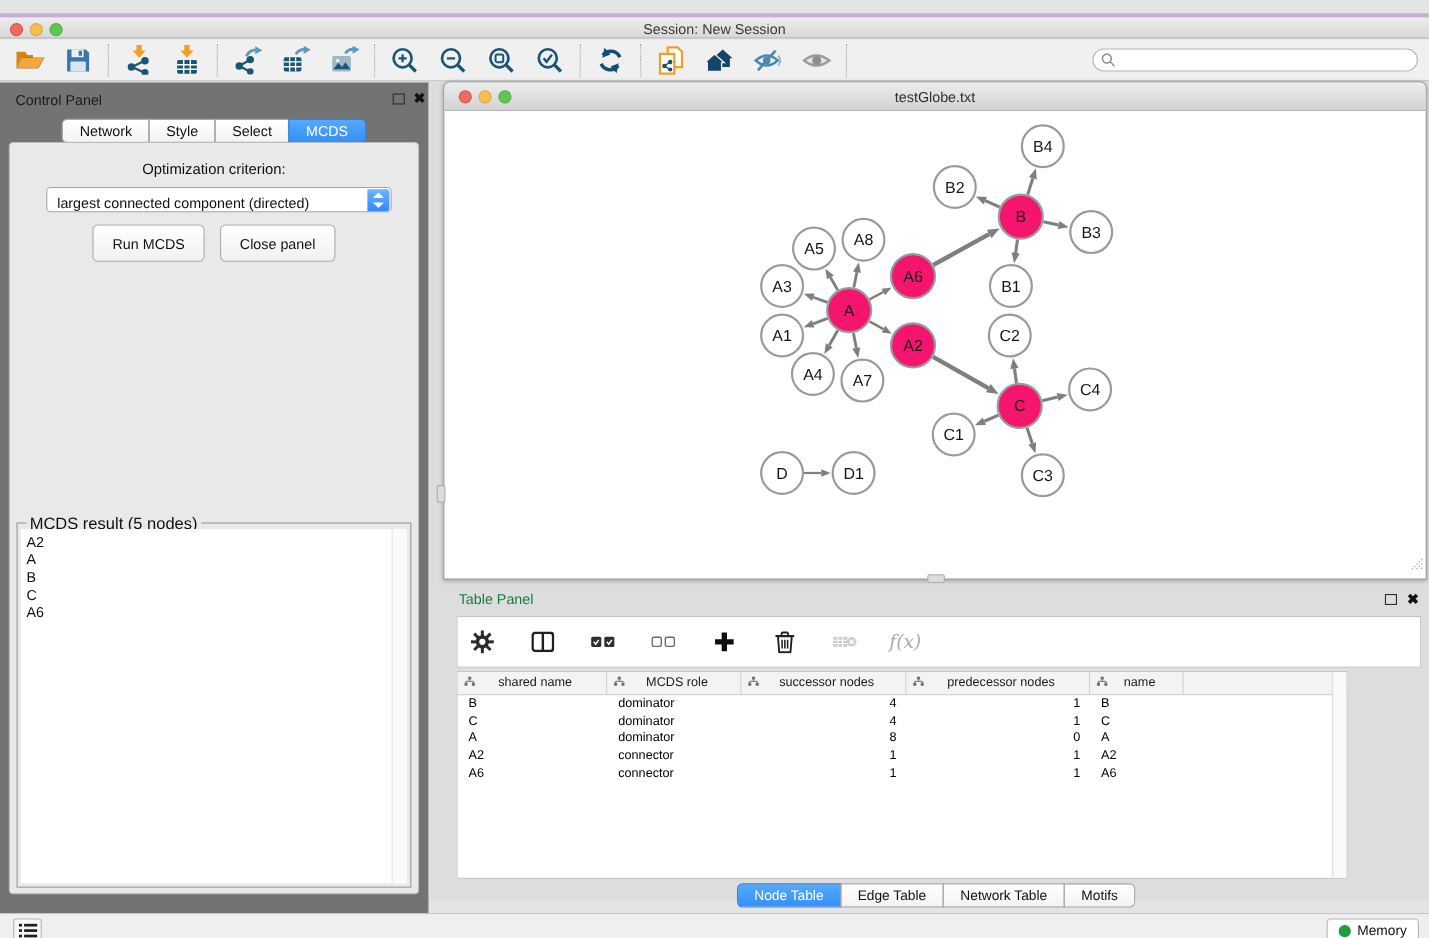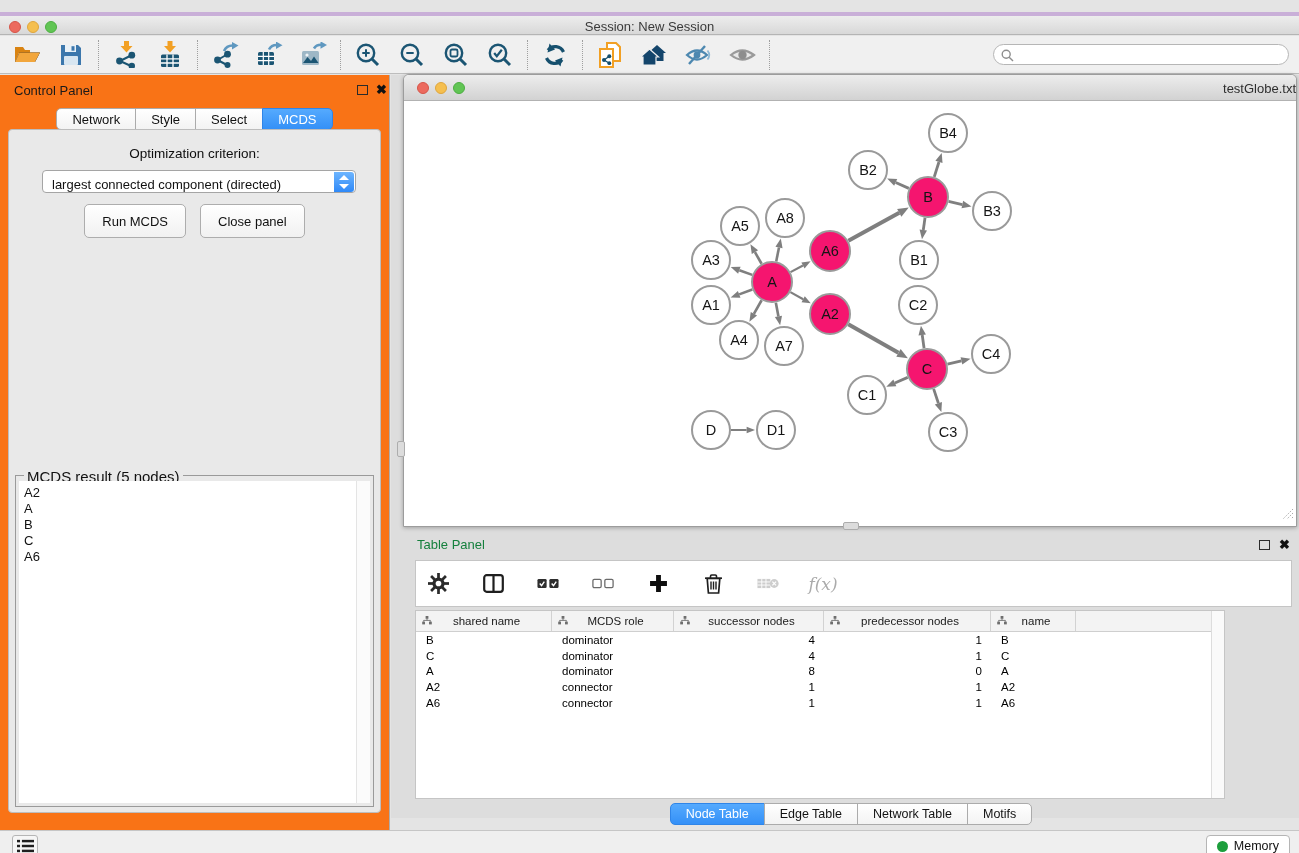--- a/index.html
+++ b/index.html
@@ -24,21 +24,21 @@
     border-right:1px dotted #9F9F9F; }
   .tb-group:last-of-type { border-right:none; }
   .tb-btn { width:28px; height:28px; display:flex; align-items:center; justify-content:center; }
   #toolbar-search-wrap { margin-left:auto; margin-right:10px; position:relative; }
   #toolbar-search { width:296px; height:21px; border:1px solid #B6B6B6; border-radius:11px;
     background:#FFFFFF; padding:0 8px 0 26px; font-size:12px; outline:none; color:#333; }
   #toolbar-search-icon { position:absolute; left:8px; top:4px; }
 
   
   #control-panel { position:absolute; left:0; top:63px; width:390px; height:755px;
-    background:#f97316; border-right:1px solid #ADADAD; }
+    background:#737373; border-right:1px solid #ADADAD; }
   #cp-title { position:absolute; left:14px; top:8px; font-size:13px; color:#1A1A1A; }
   .float-icon { position:absolute; width:11px; height:10px; border:1.6px solid #2B2B2B; background:transparent; }
   .close-icon { position:absolute; font-size:13px; font-weight:bold; color:#111; line-height:12px; }
   #cp-float { left:357px; top:10px; }
   #cp-close { left:376px; top:9px; }
   #cp-tabs { position:absolute; left:0; top:33px; width:100%; display:flex; justify-content:center; }
   .seg-tab { height:22px; padding:0 15px; font-size:13px; color:#111; background:linear-gradient(#FFFFFF,#F3F3F3);
     border:1px solid #ABABAB; margin-left:-1px; display:flex; align-items:center; }
   .seg-tab:first-child { border-radius:5px 0 0 5px; margin-left:0; }
   .seg-tab:last-child { border-radius:0 5px 5px 0; }
@@ -68,21 +68,21 @@
   
   #workspace { position:absolute; left:391px; top:63px; right:0; bottom:35px; background:#DDDDDD; }
 
   
   #network-window { position:absolute; left:403px; top:62px; width:894px; height:453px;
     background:#FFFFFF; border:1px solid #9C9C9C; border-radius:6px 6px 0 0; box-shadow:0 1px 4px rgba(0,0,0,.28); }
   #nw-titlebar { position:absolute; left:0; top:0; right:0; height:26px;
     background:linear-gradient(#EDEDED,#D2D2D2); border-bottom:1px solid #B2B2B2; border-radius:5px 5px 0 0; }
   #nw-titlebar .tl { top:7px; }
   #nw-titlebar .tl.red { left:13px; } #nw-titlebar .tl.yel { left:31px; } #nw-titlebar .tl.grn { left:49px; }
-  #nw-title { position:absolute; left:0; right:0; top:6px; text-align:right; font-size:13px; color:#2E2E2E; }
+  #nw-title { position:absolute; left:0; right:0; top:6px; text-align:center; font-size:13px; color:#2E2E2E; }
   #nw-canvas { position:absolute; left:1px; right:1px; top:26px; bottom:1px; background:#FFFFFF; }
   #resize-grip { position:absolute; right:1px; bottom:1px; }
   .splitter { position:absolute; background:#DCDCDC; border:1px solid #ADADAD; border-radius:2px; }
   #splitter-v { left:397px; top:429px; width:8px; height:16px; }
   #splitter-h { left:843px; top:510px; width:16px; height:8px; }
 
   
   #table-panel { position:absolute; left:403px; top:519px; width:896px; height:299px; }
   #tp-title { position:absolute; left:14px; top:6px; font-size:13px; color:#15803d; }
   #tp-float { left:856px; top:9px; }

